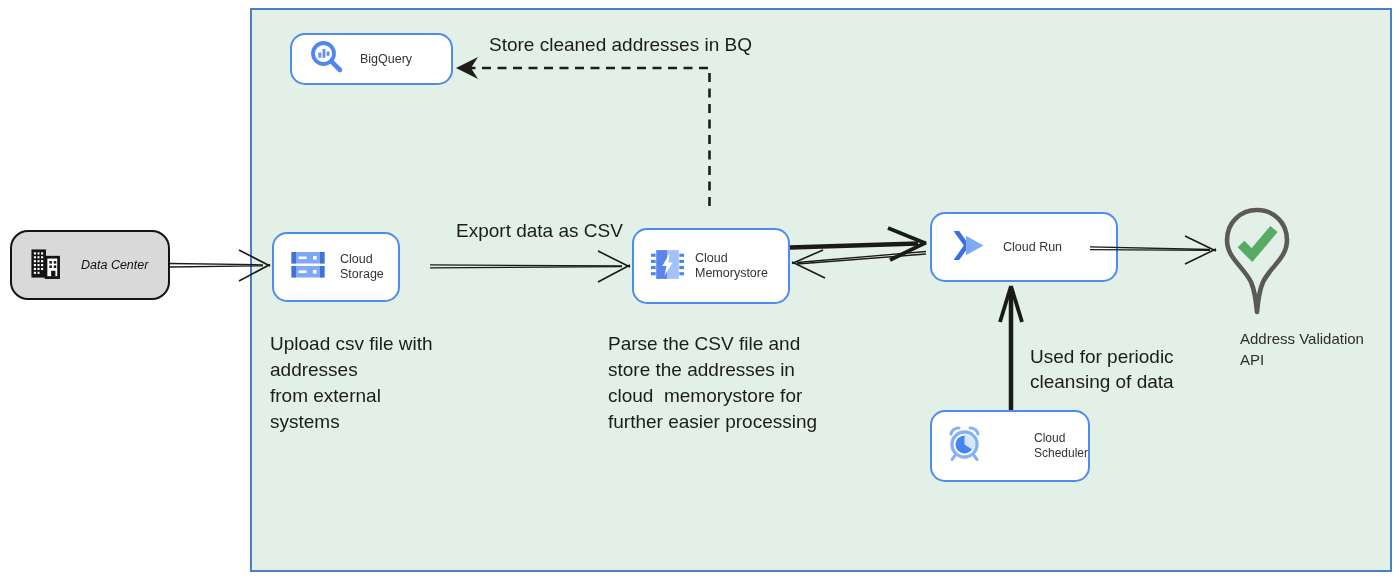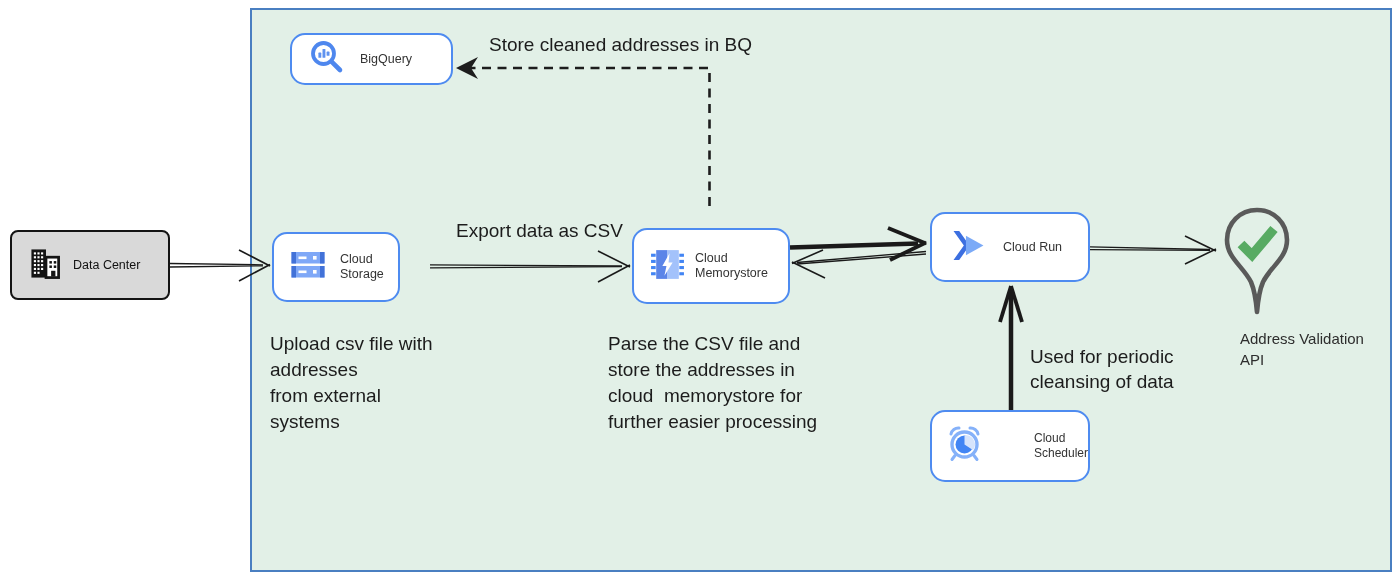--- a/index.html
+++ b/index.html
@@ -1,25 +1,25 @@
 <!DOCTYPE html>
 <html style="--boundary-fill: #e2f0e7; --boundary-border: #4a7fc1; --node-border: #4e8bf0; --node-fill: #ffffff; --datacenter-fill: #d9d9d9; --datacenter-border: #141414; --icon-blue: #4285f4; --icon-blue-light: #7baaf7; --icon-blue-dark: #3c6fe0; --check-green: #58ab63; --pin-gray: #5a5a5a; --arrow-black: #1a1a1a; --text-color: #1c1c1c; --label-color: #333333;"><head>
 <meta charset="utf-8">
 <style>
   html,body{margin:0;padding:0;background:#fff;}
   .stage{position:relative;width:1400px;height:580px;font-family:"Liberation Sans",sans-serif;overflow:hidden;background:#fff;}
   .boundary{position:absolute;left:250px;top:8px;width:1142px;height:564px;background:var(--boundary-fill);border:2.5px solid var(--boundary-border);box-sizing:border-box;z-index:1;}
   .node{position:absolute;display:flex;align-items:center;box-sizing:border-box;background:#fff;border:2px solid var(--node-border);border-radius:15px;z-index:3;}
   .node-label{font-size:12.5px;color:var(--label-color);line-height:15px;}
-  #node-data-center{left:10px;top:230px;width:160px;height:70px;background:var(--datacenter-fill);border:2.5px solid var(--datacenter-border);border-radius:8px;padding-left:16px;gap:10px;}
+  #node-data-center{left:10px;top:230px;width:160px;height:70px;background:var(--datacenter-fill);border:2.5px solid var(--datacenter-border);border-radius:18px;padding-left:16px;gap:18px;font-style:italic;}
   #node-bigquery{left:290px;top:33px;width:163px;height:52px;padding-left:17px;gap:15px;}
   #node-cloud-storage{left:272px;top:232px;width:128px;height:70px;padding-left:16px;gap:14px;}
   #node-memorystore{left:632px;top:228px;width:158px;height:76px;padding-left:15px;gap:9px;}
   #node-memorystore .node-label{width:80px;}
-  #node-cloud-run{left:930px;top:212px;width:160px;height:70px;padding-left:18px;gap:15px;}
+  #node-cloud-run{left:930px;top:212px;width:188px;height:70px;padding-left:18px;gap:15px;}
   #node-scheduler{left:930px;top:410px;width:160px;height:72px;padding-left:13px;gap:10px;}
   #node-scheduler .node-label{font-size:12px;margin-left:40px;}
   .note{position:absolute;font-size:19px;line-height:26px;color:var(--text-color);white-space:pre-wrap;z-index:2;}
   #note-store-bq{left:489px;top:33px;line-height:24px;}
   #note-export-csv{left:456px;top:219px;line-height:24px;}
   #note-upload{left:270px;top:331px;}
   #note-parse{left:608px;top:331px;}
   #note-scheduler{left:1030px;top:344px;line-height:25px;}
   #pin{position:absolute;left:1220px;top:206px;z-index:3;}
   #note-address{position:absolute;left:1240px;top:328px;font-size:15px;line-height:21px;color:#2d2d2d;white-space:pre-wrap;z-index:2;}

